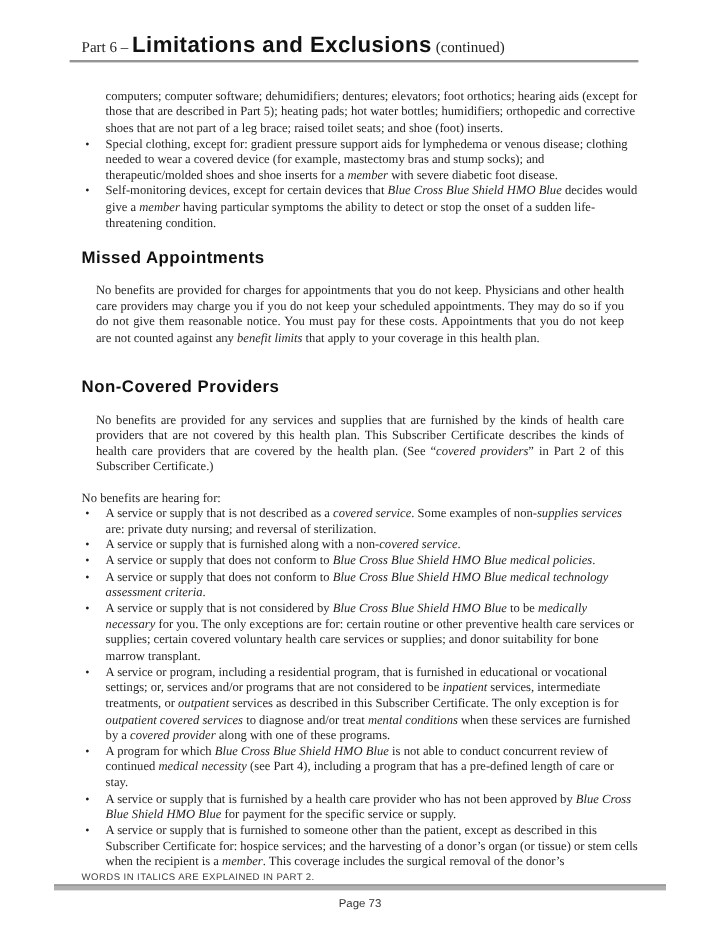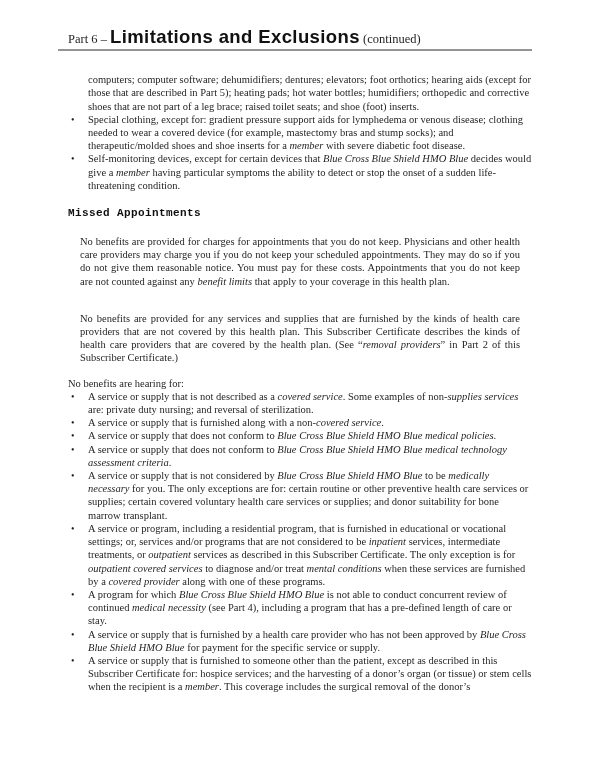--- a/index.html
+++ b/index.html
@@ -32,22 +32,22 @@
   .svc-list { margin: 0 0 0 20px; }
   .li { display: flex; }
   .li .dot {
     flex: 0 0 17px; width: 17px; margin-left: -17px;
     font-size: 10px; line-height: 13.2px; text-align: left;
   }
   .li .li-text { flex: 1; }
 
   
   h2.sec-heading {
-    font-family: Liberation Mono, monospace;
-    font-weight: 700; font-size: 11px; letter-spacing: 0.4px;
+    font-family: Liberation Sans, sans-serif;
+    font-weight: 700; font-size: 14px; letter-spacing: 0.4px;
     color: #101010; margin: 12px 0 3px 0; line-height: 19px;
   }
   p.body-par { margin: 12px; }
   .justify { text-align: justify; }
   .intro-line { margin: 0; }
 
   
   .footer { margin-top: auto; }
   .footer-note {
     font-family: "Liberation Sans", sans-serif;
@@ -85,21 +85,22 @@
       <div class="li-text">Self-monitoring devices, except for certain devices that <i>Blue Cross Blue Shield HMO Blue</i> decides would give a <i>member</i> having particular symptoms the ability to detect or stop the onset of a sudden life-threatening condition.</div>
     </div>
   </div>
 
   <div class="section">
     <h2 class="sec-heading">Missed Appointments</h2>
     <p class="body-par justify">No benefits are provided for charges for appointments that you do not keep. Physicians and other health care providers may charge you if you do not keep your scheduled appointments. They may do so if you do not give them reasonable notice. You must pay for these costs. Appointments that you do not keep are not counted against any <i>benefit limits</i> that apply to your coverage in this health plan.</p>
   </div>
 
   <div class="section">
-    <p class="body-par justify">No benefits are provided for any services and supplies that are furnished by the kinds of health care providers that are not covered by this health plan. This Subscriber Certificate describes the kinds of health care providers that are covered by the health plan. (See “<i>removal providers</i>” in Part 2 of this Subscriber Certificate.)</p>
+    <h2 class="sec-heading">Non-Covered Providers</h2>
+    <p class="body-par justify">No benefits are provided for any services and supplies that are furnished by the kinds of health care providers that are not covered by this health plan. This Subscriber Certificate describes the kinds of health care providers that are covered by the health plan. (See “<i>covered providers</i>” in Part 2 of this Subscriber Certificate.)</p>
   </div>
 
   <div class="section">
     <p class="intro-line">No benefits are hearing for:</p>
     <div class="svc-list">
       <div class="li">
         <span class="dot">•</span>
         <div class="li-text">A service or supply that is not described as a <i>covered service</i>. Some examples of non-<i>supplies services</i> are: private duty nursing; and reversal of sterilization.</div>
       </div>
       <div class="li">
@@ -130,14 +131,19 @@
         <span class="dot">•</span>
         <div class="li-text">A service or supply that is furnished by a health care provider who has not been approved by <i>Blue Cross Blue Shield HMO Blue</i> for payment for the specific service or supply.</div>
       </div>
       <div class="li">
         <span class="dot">•</span>
         <div class="li-text">A service or supply that is furnished to someone other than the patient, except as described in this Subscriber Certificate for: hospice services; and the harvesting of a donor’s organ (or tissue) or stem cells when the recipient is a <i>member</i>. This coverage includes the surgical removal of the donor’s</div>
       </div>
     </div>
   </div>
 
+  <div class="footer">
+    <div class="footer-note">WORDS IN ITALICS ARE EXPLAINED IN PART 2.</div>
+    <div class="footer-bar"></div>
+    <div class="page-number">Page 73</div>
+  </div>
 
 </div>
 
 </body></html>

